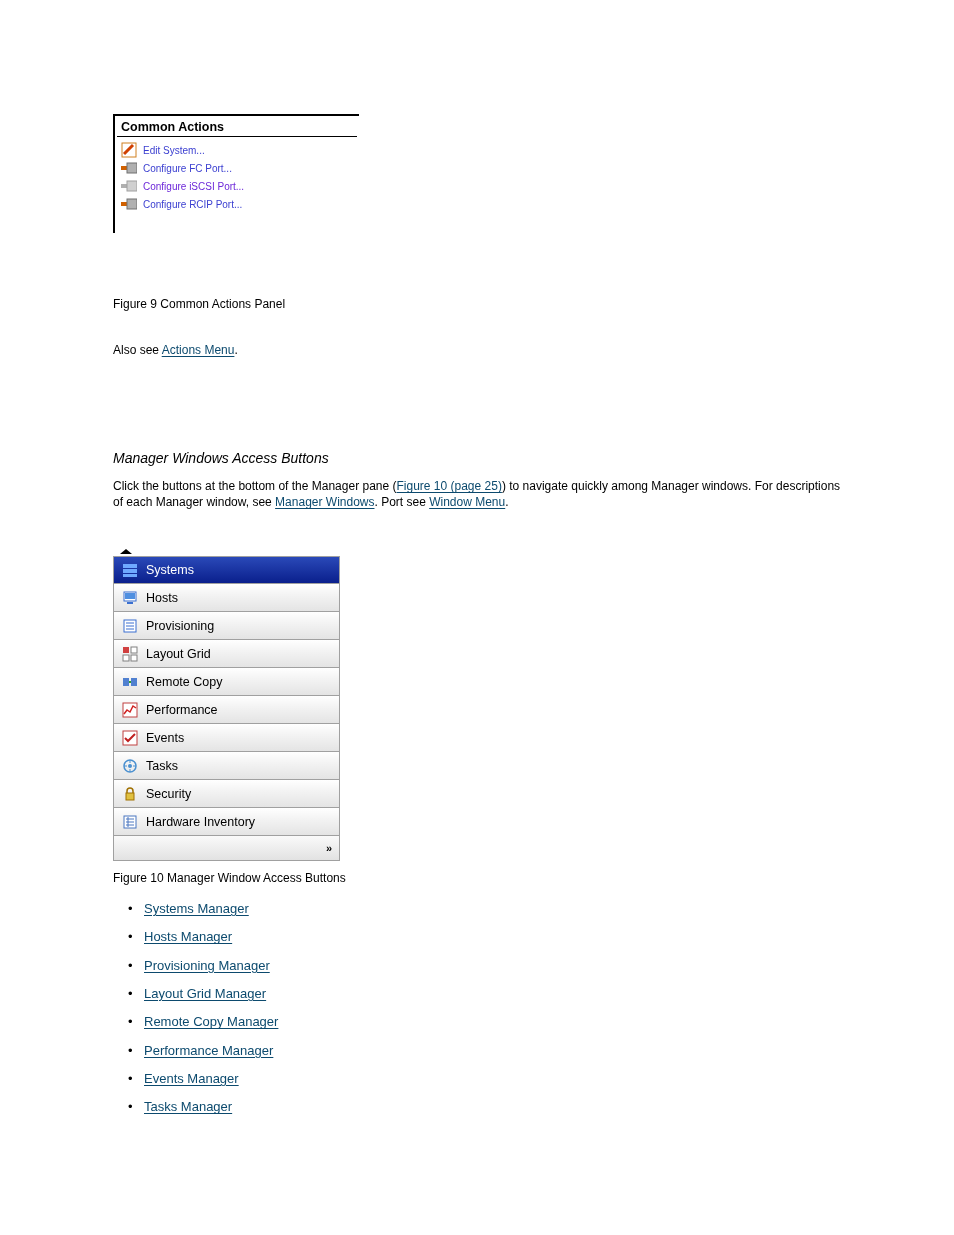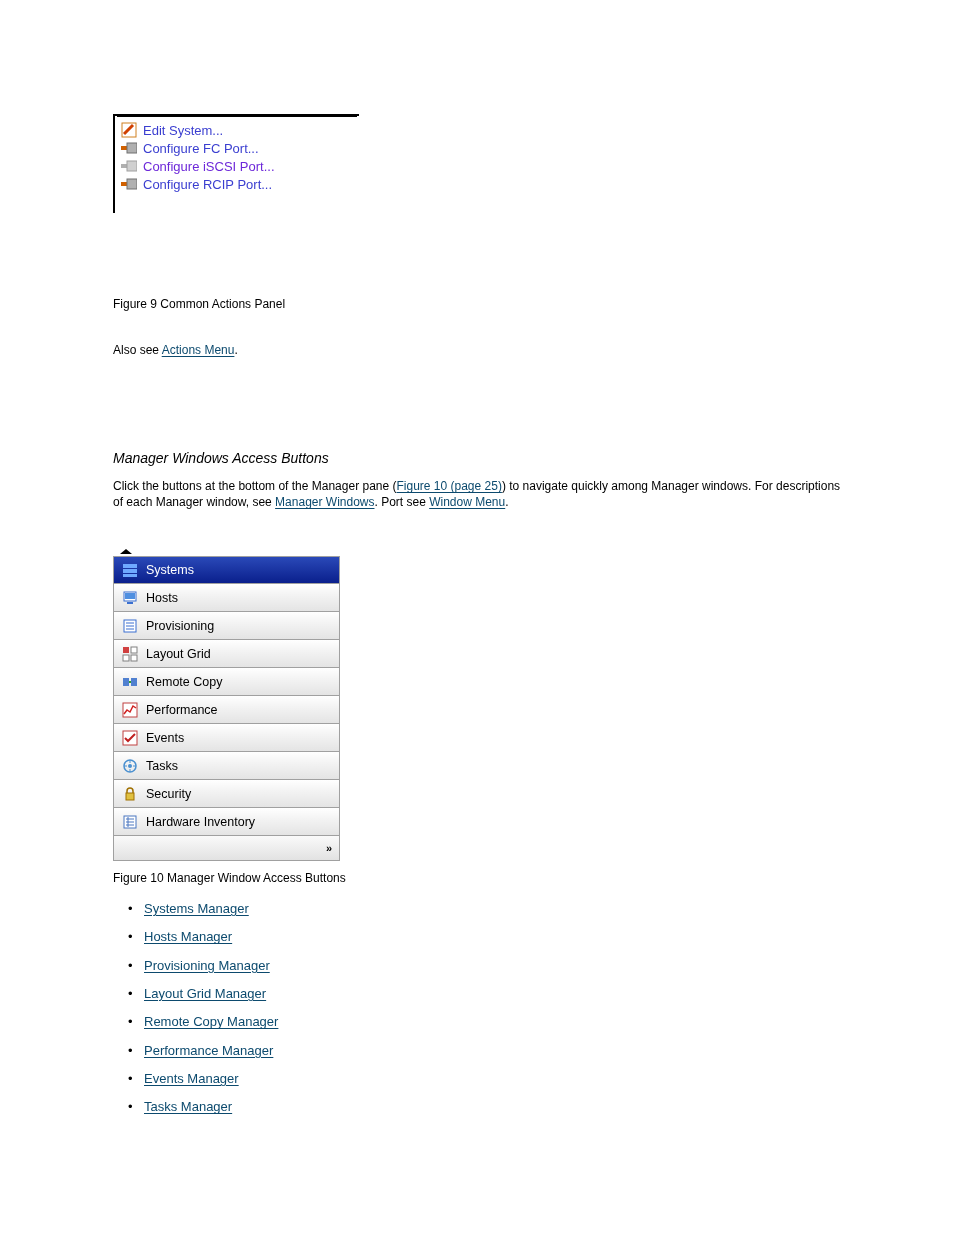--- a/index.html
+++ b/index.html
@@ -33,21 +33,21 @@
 .common-actions-pane .hdr {
   font-weight: bold;
   font-size: 12.5px;
   padding: 4px 6px 2px 6px;
 }
 .ca-row {
   display: flex;
   align-items: center;
   gap: 6px;
   padding: 1px 6px;
-  font-size: 13px;
+  font-size: 10px;
 }
 .ca-row .txt { color: #3a3ed0; }
 .ca-row.disabled .txt { color: #6d28d9; }
 .ca-row svg { flex: 0 0 auto; }
 
 
 .para {
   position: absolute;
   left: 113px;
   font-size: 12px;
@@ -114,20 +114,21 @@
 }
 .blist .item { display: flex; align-items: baseline; gap: 10px; }
 .blist .bullet { width: 6px; }
 </style>
 </head>
 <body>
 
 <div class="page">
 
   <div class="common-actions-pane">
+    <div class="hdr">Common Actions</div>
     <div class="rule"></div>
 
     <div class="ca-row">
       <svg width="16" height="16">
         <rect x="1" y="1" width="14" height="14" fill="#ffffff" stroke="#d08020"></rect>
         <line x1="3" y1="12" x2="12" y2="3" stroke="#d04000" stroke-width="3"></line>
       </svg>
       <span class="txt">Edit System...</span>
     </div>
     <div class="ca-row">

